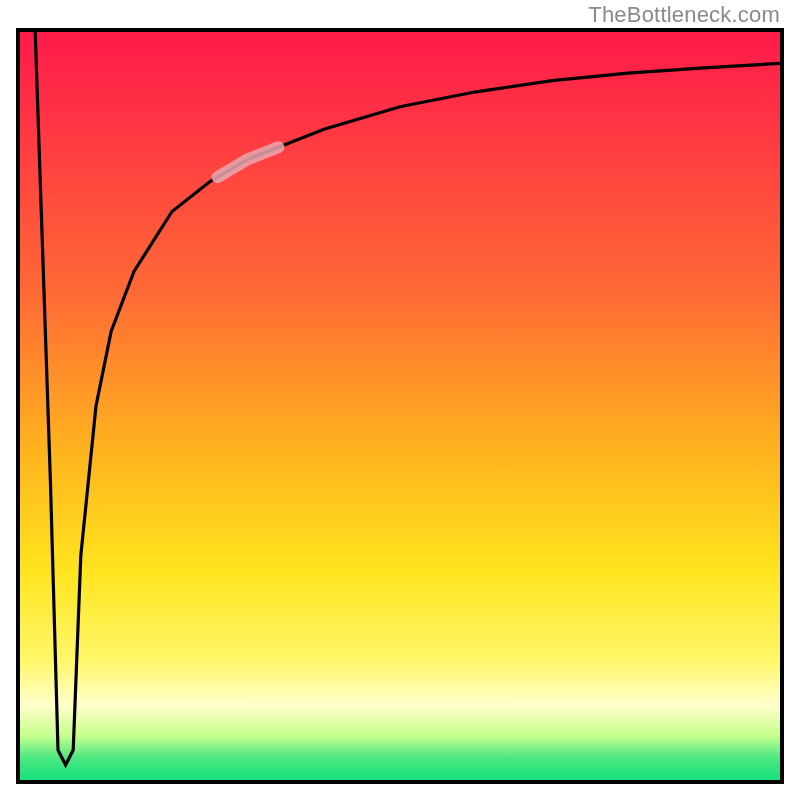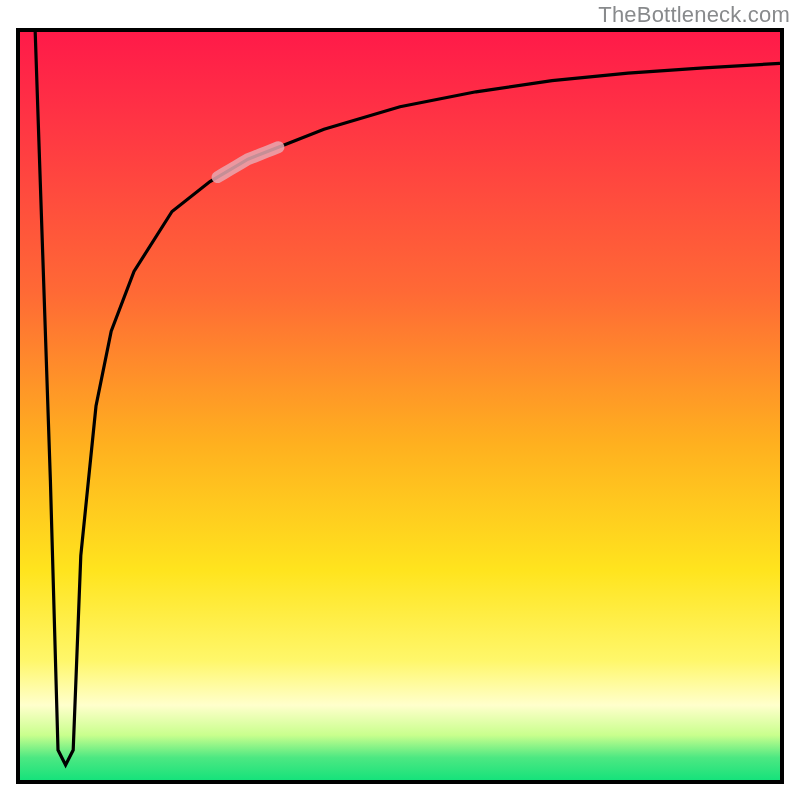--- a/index.html
+++ b/index.html
@@ -11,21 +11,21 @@
     font-family: Arial, Helvetica, sans-serif;
   }
   .stage {
     position: relative;
     width: 800px;
     height: 800px;
   }
   .watermark {
     position: absolute;
     top: 2px;
-    right: 10px;
+    right: 20px;
     font-size: 22px;
     color: #888a8c;
     font-weight: 500;
     letter-spacing: 0.2px;
     user-select: none;
   }
   .plot-border {
     position: absolute;
     left: 16px;
     top: 28px;

